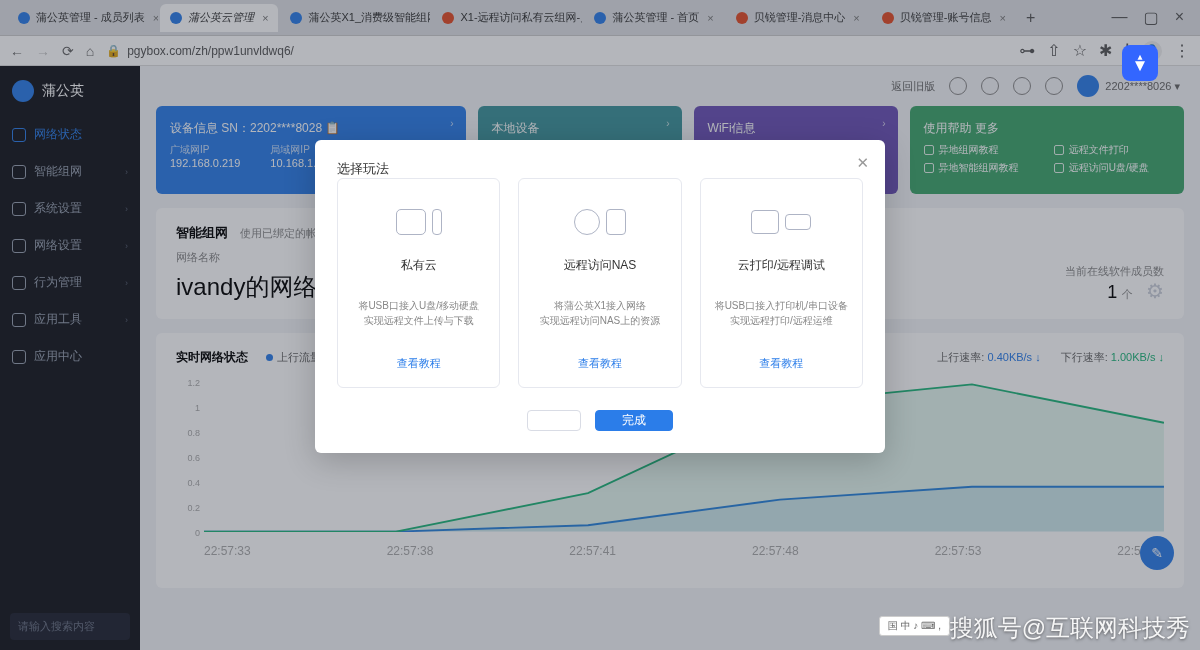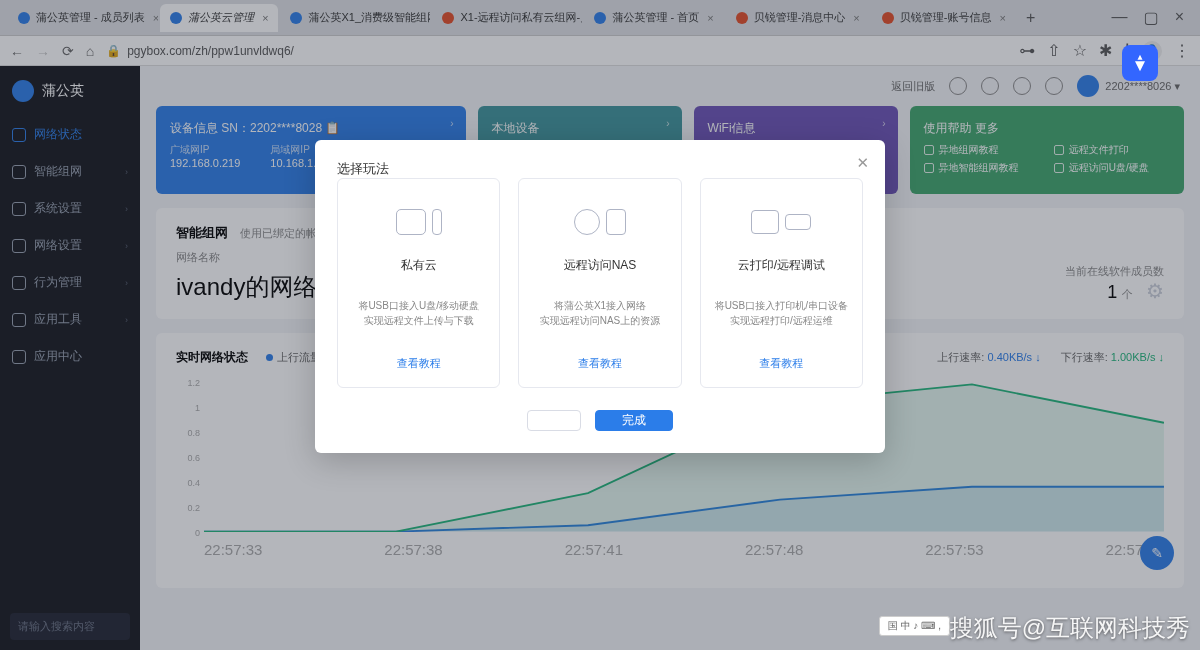--- a/index.html
+++ b/index.html
@@ -68,21 +68,21 @@
 
 .chart-panel { background: #fff; border-radius: 6px; margin: 0 16px 16px 16px; padding: 16px 20px 30px 20px; position: relative; }
 .chart-head { display: flex; align-items: center; justify-content: space-between; font-size: 12px; }
 .legend { display: flex; gap: 16px; font-size: 11px; color: #666; }
 .legend-dot { display: inline-block; width: 7px; height: 7px; border-radius: 50%; margin-right: 4px; }
 .rates { font-size: 11px; color: #666; display: flex; gap: 20px; }
 .rates .v { color: #2b7de9; }
 .rates .v2 { color: #20b57a; }
 .chart-area { position: relative; height: 180px; margin-top: 12px; }
 .y-axis { position: absolute; left: 0; top: 0; bottom: 20px; width: 24px; display: flex; flex-direction: column; justify-content: space-between; font-size: 9px; color: #aaa; text-align: right; }
-.x-axis { position: absolute; left: 28px; right: 0; bottom: 0; display: flex; justify-content: space-between; font-size: 15px; color: #aaa; }
+.x-axis { position: absolute; left: 28px; right: 0; bottom: 0; display: flex; justify-content: space-between; font-size: 12px; color: #aaa; }
 .chart-svg { position: absolute; left: 28px; right: 0; top: 0; bottom: 20px; }
 
 
 .modal-overlay { position: absolute; inset: 0; background: rgba(40,45,60,0.35); display: flex; align-items: flex-start; justify-content: center; padding-top: 140px; }
 .modal { background: #fff; border-radius: 6px; width: 570px; padding: 20px 22px 22px 22px; position: relative; box-shadow: 0 8px 32px rgba(0,0,0,0.2); }
 .modal-close { position: absolute; top: 14px; right: 16px; color: #999; cursor: pointer; font-size: 15px; }
 .modal-title { font-size: 13px; color: #333; }
 .options-row { display: flex; gap: 18px; }
 .option-card { flex: 1; border: 1px solid #e6e8ef; border-radius: 6px; padding: 22px 10px 16px 10px; text-align: center; cursor: pointer; }
 .option-icon { height: 42px; display:flex; align-items:center; justify-content:center; gap:6px; margin-bottom: 14px; }

